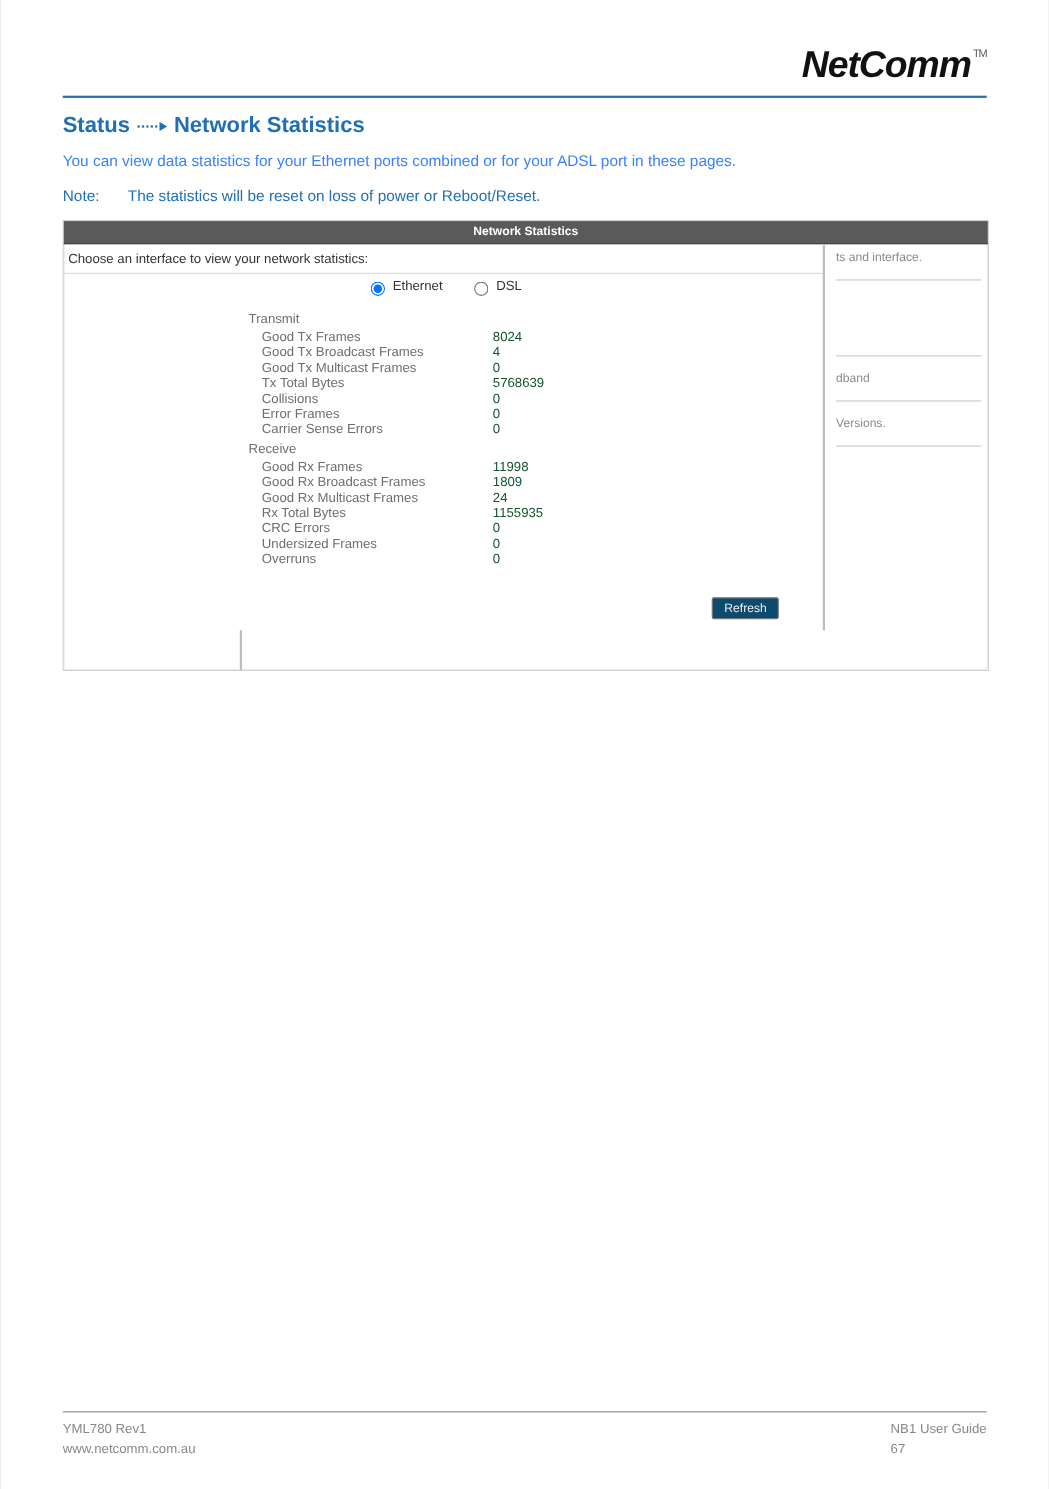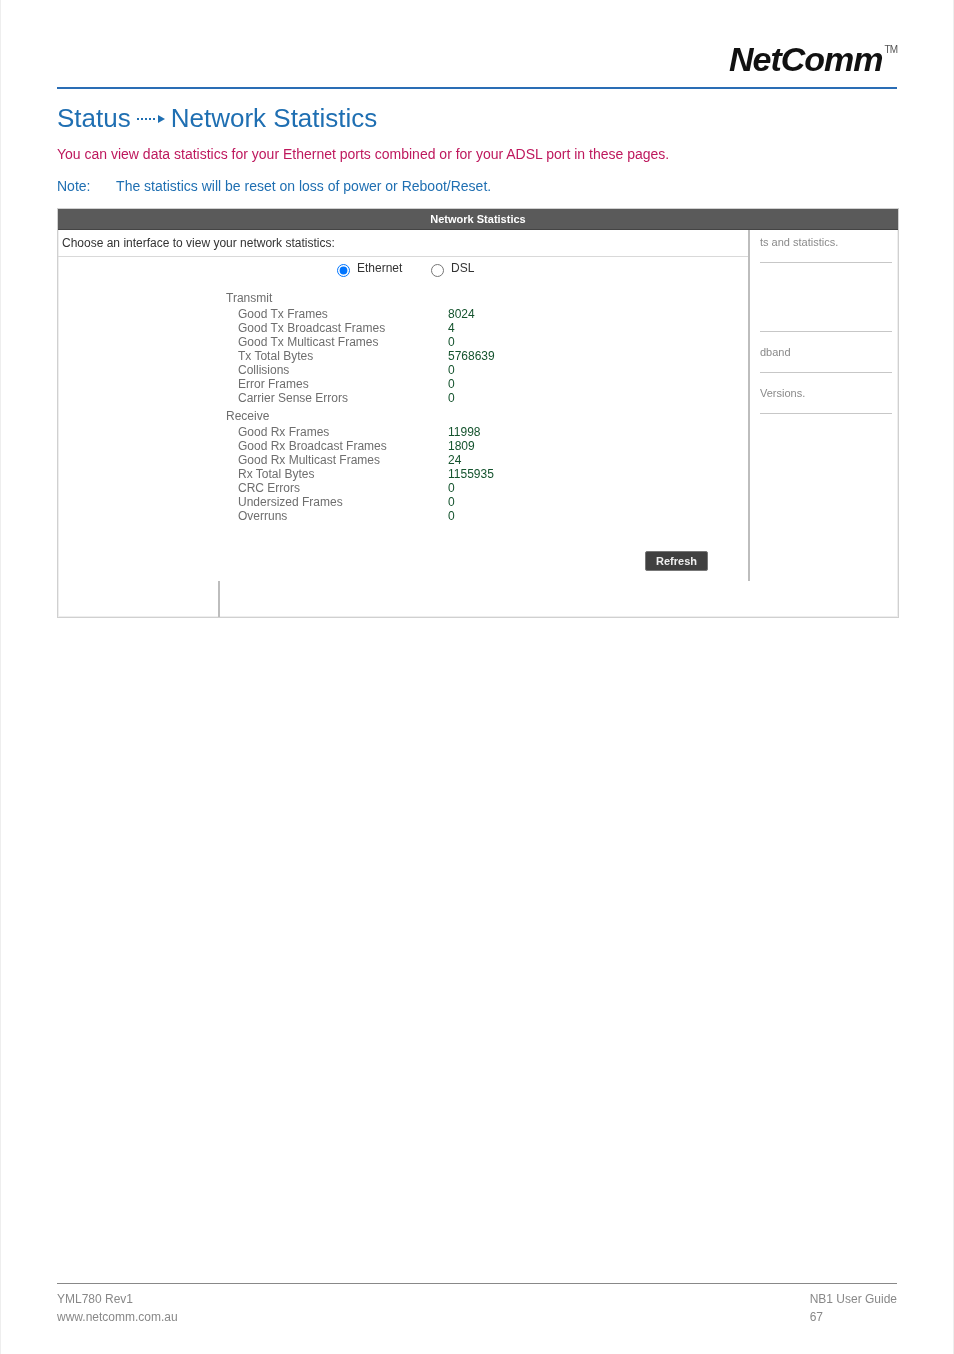--- a/index.html
+++ b/index.html
@@ -4,42 +4,42 @@
 <style>
   html,body{margin:0;padding:0;background:#fff;font-family:Verdana,Geneva,sans-serif;color:#333}
   .page{width:954px;min-height:1354px;margin:0 auto;position:relative;background:#fff;
         border-left:1px solid #eee;border-right:1px solid #eee;box-sizing:border-box;
         padding:40px 56px 0 56px}
   .logo-row{display:flex;justify-content:flex-end;padding-bottom:8px}
   .logo{font-style:italic;font-weight:900;font-size:34px;letter-spacing:-1px;color:#111;
         font-family:"Arial Black",Arial,sans-serif;display:flex;align-items:flex-start}
   .logo .tm{font-size:10px;font-weight:400;font-style:normal;margin-left:2px;margin-top:4px;color:#555}
   .hdr-rule{border:0;border-top:2px solid #2a6db5;margin:0 0 14px 0}
-  .heading{font-size:26px;color:#1f6fb2;font-weight:400;margin:4px 0 10px 0;display:flex;align-items:center;gap:6px}
+  .heading{font-size:20px;color:#1f6fb2;font-weight:700;margin:4px 0 10px 0;display:flex;align-items:center;gap:6px}
   .arrow-dots{display:inline-flex;align-items:center;gap:1px}
   .arrow-dots .d{width:2px;height:2px;background:#1f6fb2;margin:0 0.5px}
   .arrow-head{display:inline-block;border-left:7px solid #1f6fb2;border-top:4px solid transparent;border-bottom:4px solid transparent;margin-left:1px}
-  .body-text{font-size:14px;line-height:1.45;color:#be185d;margin:0 0 14px 0}
+  .body-text{font-size:14px;line-height:1.45;color:#3b82f6;margin:0 0 14px 0}
   .note{font-size:14px;color:#1f6fb2;margin:0 0 14px 0}
   .note .nlabel{margin-right:22px}
   .shot{width:840px;border:1px solid #d0d0d0;background:#fff;margin-top:4px;box-shadow:0 0 0 1px #eee inset}
   .shot-title{background:#5a5a5a;color:#fff;font-size:11px;font-weight:bold;text-align:center;padding:4px 0;border-bottom:1px solid #444}
   .shot-body{display:flex}
   .main-col{flex:1;font-size:12px;color:#4a4a4a}
   .side-col{width:150px;border-left:2px solid #bdbdbd;font-size:11px;color:#7a7a7a;padding:6px 6px 6px 10px;box-sizing:border-box}
   .choose{color:#333;font-size:12px;padding:6px 6px 6px 4px;border-bottom:1px solid #d9d9d9}
   .radio-row{text-align:center;padding:4px 0 2px 0}
   .radio-row label{margin:0 10px;color:#333;font-size:12px}
   .stats{padding:8px 0 10px 180px}
   .sect{color:#6e6e6e;margin:4px 0 2px -12px}
   .row{display:flex}
   .row .k{width:210px;color:#6e6e6e}
   .row .v{color:#14532d}
   .refresh-wrap{display:flex;justify-content:flex-end;padding:18px 40px 10px 0}
-  .refresh-btn{background:#404040;color:#efefef;font-size:11px;font-weight:bold;border:1px solid #777;
+  .refresh-btn{background:#0c4a6e;color:#efefef;font-size:11px;font-weight:normal;border:1px solid #777;
     padding:3px 10px;border-radius:2px}
   .shot-bottom{height:36px;display:flex}
   .shot-bottom .leftpad{width:160px;border-right:2px solid #bdbdbd}
   .side-text{color:#8a8a8a}
   .side-sep{border-top:1px solid #c7c7c7;margin:14px 0}
   .footer{position:absolute;left:56px;right:56px;bottom:28px}
   .ftr-rule{border:0;border-top:1px solid #888;margin:0 0 6px 0}
   .ftr-row{display:flex;justify-content:space-between;font-size:12px;color:#888}
   .ftr-left{line-height:1.5}
   .ftr-right{line-height:1.5}
@@ -154,21 +154,21 @@
               <div class="v">0</div>
             </div>
         </div>
 
         <div class="refresh-wrap">
           <div class="refresh-btn">Refresh</div>
         </div>
       </div>
 
       <div class="side-col">
-        <div class="side-text">ts and statistics.</div>
+        <div class="side-text">ts and interface.</div>
         <div class="side-sep"></div>
         <div style="height:40px"></div>
         <div class="side-sep"></div>
         <div class="side-text">dband</div>
         <div class="side-sep"></div>
         <div class="side-text">Versions.</div>
         <div class="side-sep"></div>
       </div>
     </div>
     <div class="shot-bottom">

